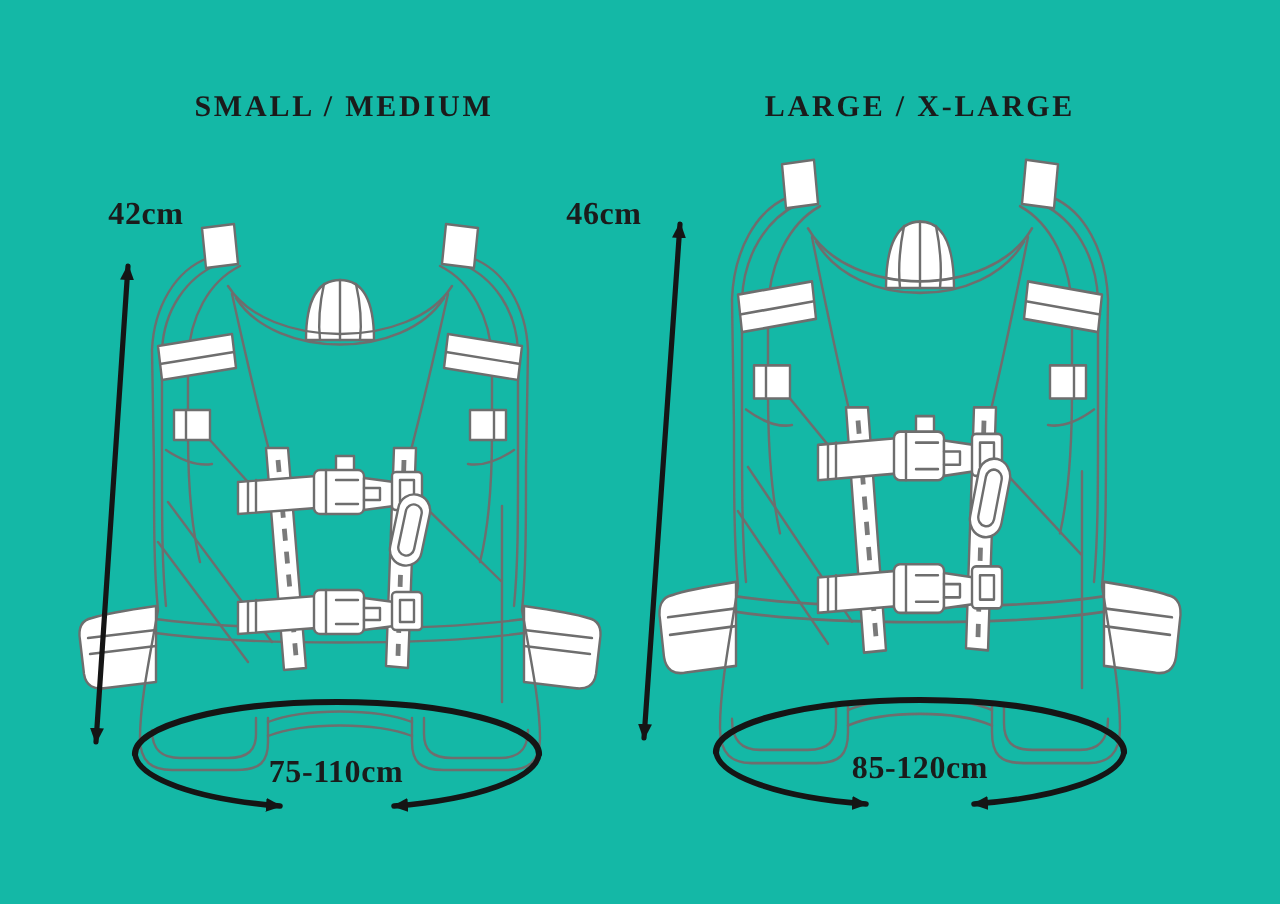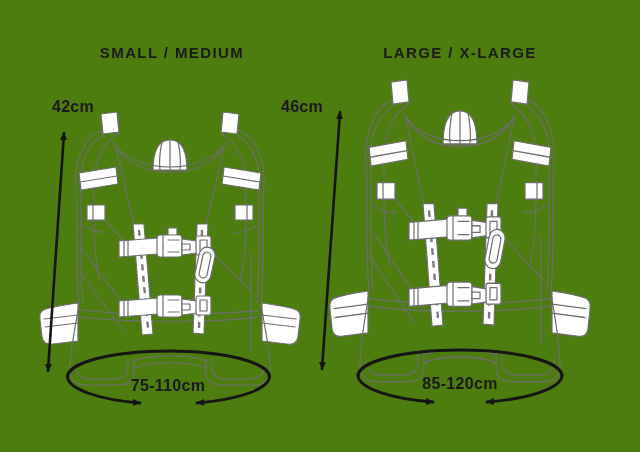--- a/index.html
+++ b/index.html
@@ -1,18 +1,18 @@
 <!DOCTYPE html>
 <html><head>
 <meta charset="utf-8">
 <style>
   html,body{margin:0;padding:0;background:#ffffff;}
   .canvas{
-    position:relative;width:640px;height:452px;background:#4d7c0f;overflow:hidden;
-    font-family:Liberation Sans, sans-serif;
+    position:relative;width:640px;height:452px;background:#14b8a6;overflow:hidden;
+    font-family:Liberation Serif, serif;
   }
   svg{display:block;}
   
   .v{fill:none;stroke:#6e6e6e;stroke-width:1.2;stroke-linecap:round;stroke-linejoin:round;}
   .vf{fill:#ffffff;stroke:#6e6e6e;stroke-width:1.2;stroke-linejoin:round;}
   .slots{fill:none;stroke:#7a7a7a;stroke-width:2.4;stroke-dasharray:6 5.5;}
   
   .m{fill:none;stroke:#151515;stroke-width:2.6;stroke-linecap:round;}
   .me{fill:none;stroke:#151515;stroke-width:3.1;stroke-linecap:round;}
   .mb{fill:none;stroke:#151515;stroke-width:2.8;stroke-linecap:round;}

